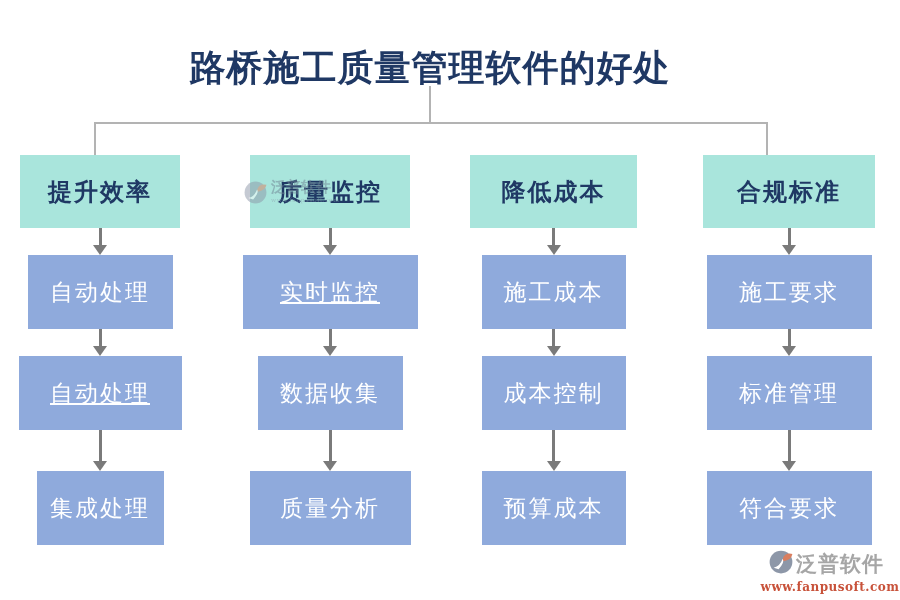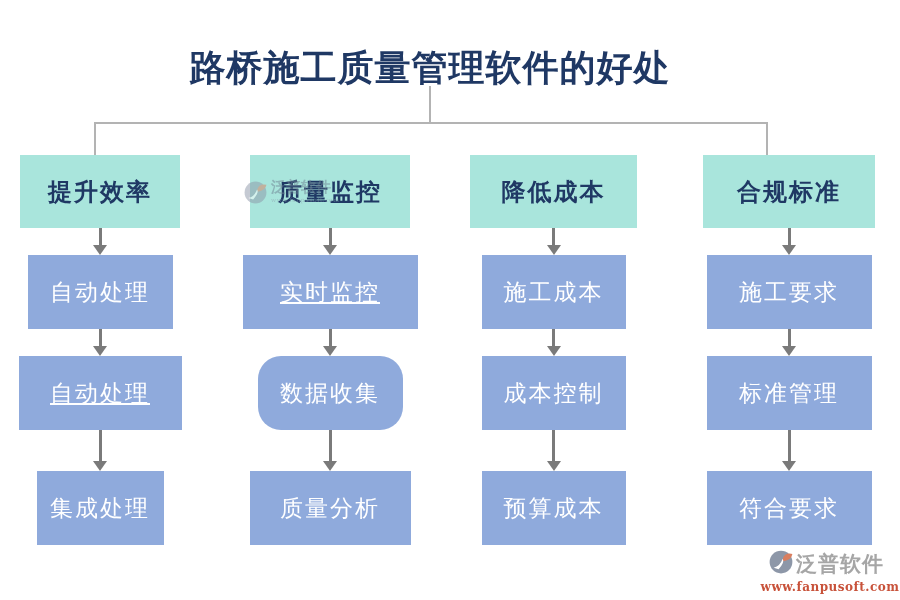--- a/index.html
+++ b/index.html
@@ -100,21 +100,21 @@
     </div>
     <div class="arrow a27">
         <i class="stem"></i>
         <i class="head"></i>
       </div>
     <div class="node" style="width:175px;text-decoration:underline;">实时监控</div>
     <div class="arrow a27">
         <i class="stem"></i>
         <i class="head"></i>
       </div>
-    <div class="node" style="width:145px;border-radius:23px;">数据收集</div>
+    <div class="node" style="width:145px;">数据收集</div>
     <div class="arrow a41">
         <i class="stem"></i>
         <i class="head"></i>
       </div>
     <div class="node" style="width:161px;">质量分析</div>
   </div>
 
   <div class="col" style="left:470px;width:167px;">
     <div class="header">
       <span class="lbl">降低成本</span>

